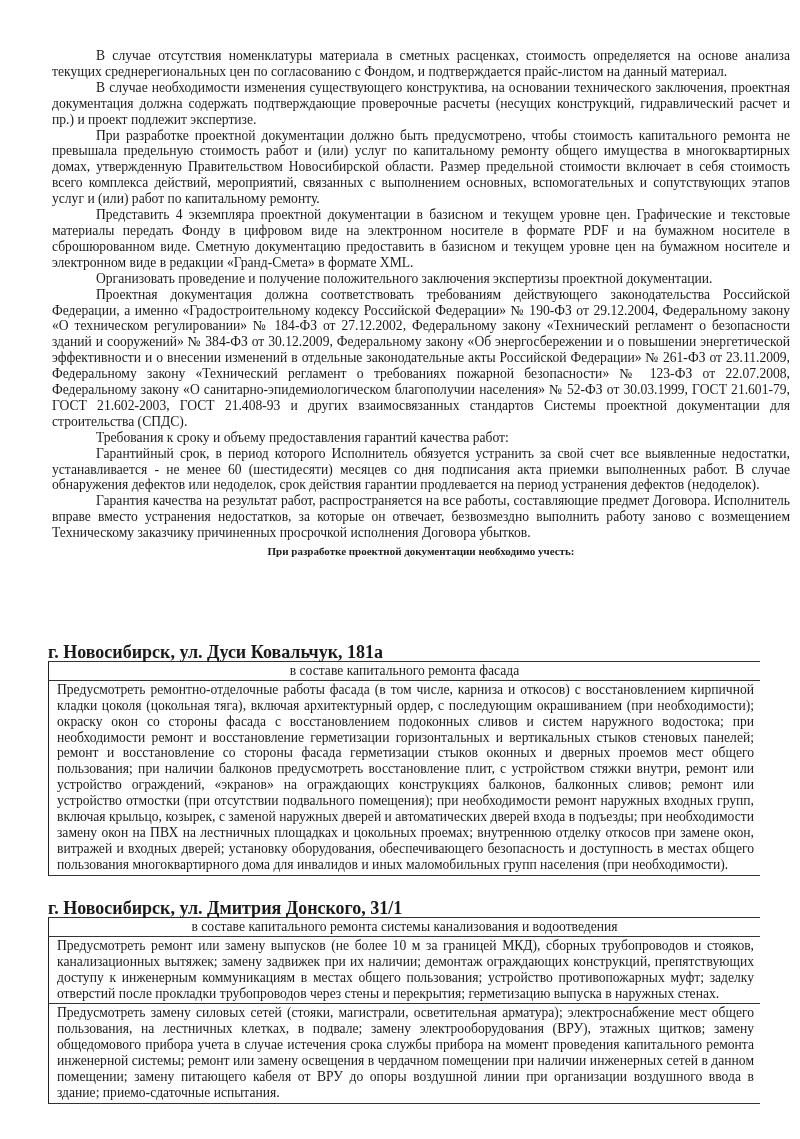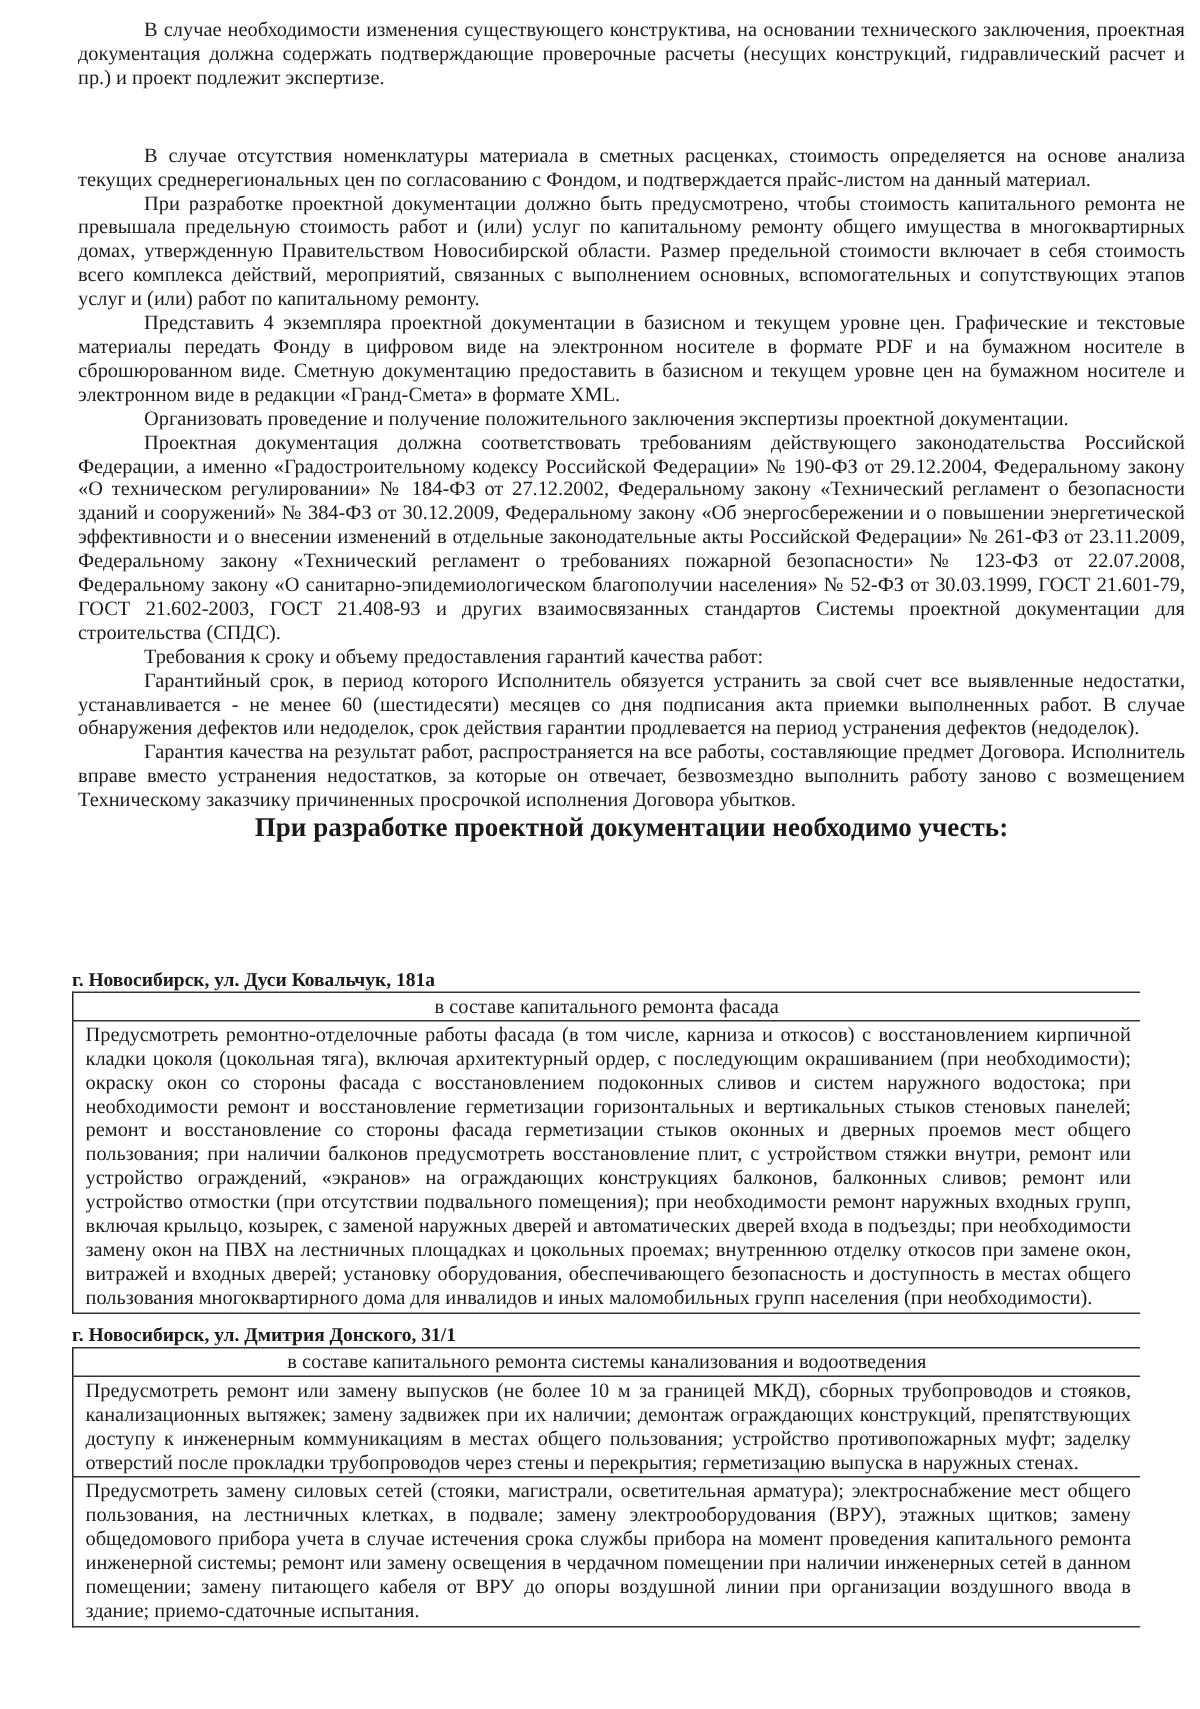--- a/index.html
+++ b/index.html
@@ -11,46 +11,46 @@
   .page {
     position: absolute; left: 52px; top: 12px; width: 738px;
     font-size: 13.6px; line-height: 15.9px;
   }
   .para {
     margin: 0; text-align: justify; text-indent: 44px;
   }
   .para.first { margin-top: 4px; }
   .center-heading {
     text-align: center; font-weight: bold; margin: 3px 0 0 0;
-    font-size: 18px;
+    font-size: 11px;
   }
   .address {
-    font-weight: bold; margin: 0; padding-left: 0; font-size: 13px;
+    font-weight: bold; margin: 0; padding-left: 0; font-size: 18px;
   }
   .obj-block { position: absolute; left: 48px; width: 712px; font-size: 13.6px; line-height: 15.9px; }
   table.req {
     width: 712px; border-collapse: collapse;
   }
   table.req td {
     border-left: 1px solid #222;
     border-top: 1.6px solid #333;
     border-bottom: 1.6px solid #333;
     border-right: none;
     padding: 1px 6px 2px 8px;
     text-align: justify;
   }
   table.req td.section-title { text-align: center; padding: 1px 6px 1px 6px; }
   table.req td.section-title b { font-weight: normal; }
 </style>
 </head>
 <body>
 
 <div class="page">
+  <p class="para first" style="margin-top:36px;">В случае отсутствия номенклатуры материала в сметных расценках, стоимость определяется на основе анализа текущих среднерегиональных цен по согласованию с Фондом, и подтверждается прайс-листом на данный материал.</p>
   <p class="para">В случае необходимости изменения существующего конструктива, на основании технического заключения, проектная документация должна содержать подтверждающие проверочные расчеты (несущих конструкций, гидравлический расчет и пр.) и проект подлежит экспертизе.</p>
-  <p class="para first" style="margin-top:36px;">В случае отсутствия номенклатуры материала в сметных расценках, стоимость определяется на основе анализа текущих среднерегиональных цен по согласованию с Фондом, и подтверждается прайс-листом на данный материал.</p>
   <p class="para">При разработке проектной документации должно быть предусмотрено, чтобы стоимость капитального ремонта не превышала предельную стоимость работ и (или) услуг по капитальному ремонту общего имущества в многоквартирных домах, утвержденную Правительством Новосибирской области. Размер предельной стоимости включает в себя стоимость всего комплекса действий, мероприятий, связанных с выполнением основных, вспомогательных и сопутствующих этапов услуг и (или) работ по капитальному ремонту.</p>
   <p class="para">Представить 4 экземпляра проектной документации в базисном и текущем уровне цен. Графические и текстовые материалы передать Фонду в цифровом виде на электронном носителе в формате PDF и на бумажном носителе в сброшюрованном виде. Сметную документацию предоставить в базисном и текущем уровне цен на бумажном носителе и электронном виде в редакции «Гранд-Смета» в формате XML.</p>
   <p class="para">Организовать проведение и получение положительного заключения экспертизы проектной документации.</p>
   <p class="para">Проектная документация должна соответствовать требованиям действующего законодательства Российской Федерации, а именно «Градостроительному кодексу Российской Федерации» № 190-ФЗ от 29.12.2004, Федеральному закону «О техническом регулировании» № 184-ФЗ от 27.12.2002, Федеральному закону «Технический регламент о безопасности зданий и сооружений» № 384-ФЗ от 30.12.2009, Федеральному закону «Об энергосбережении и о повышении энергетической эффективности и о внесении изменений в отдельные законодательные акты Российской Федерации» № 261-ФЗ от 23.11.2009, Федеральному закону «Технический регламент о требованиях пожарной безопасности» № 123-ФЗ от 22.07.2008, Федеральному закону «О санитарно-эпидемиологическом благополучии населения» № 52-ФЗ от 30.03.1999, ГОСТ 21.601-79, ГОСТ 21.602-2003, ГОСТ 21.408-93 и других взаимосвязанных стандартов Системы проектной документации для строительства (СПДС).</p>
   <p class="para">Требования к сроку и объему предоставления гарантий качества работ:</p>
   <p class="para">Гарантийный срок, в период которого Исполнитель обязуется устранить за свой счет все выявленные недостатки, устанавливается - не менее 60 (шестидесяти) месяцев со дня подписания акта приемки выполненных работ. В случае обнаружения дефектов или недоделок, срок действия гарантии продлевается на период устранения дефектов (недоделок).</p>
   <p class="para">Гарантия качества на результат работ, распространяется на все работы, составляющие предмет Договора. Исполнитель вправе вместо устранения недостатков, за которые он отвечает, безвозмездно выполнить работу заново с возмещением Техническому заказчику причиненных просрочкой исполнения Договора убытков.</p>
   <p class="center-heading">При разработке проектной документации необходимо учесть:</p>
 </div>
 
@@ -63,21 +63,21 @@
         <span>в составе капитального ремонта </span><b>фасада</b>
       </td>
     </tr>
     <tr>
       <td>Предусмотреть ремонтно-отделочные работы фасада (в том числе, карниза и откосов) с восстановлением кирпичной кладки цоколя (цокольная тяга), включая архитектурный ордер, с последующим окрашиванием (при необходимости); окраску окон со стороны фасада с восстановлением подоконных сливов и систем наружного водостока; при необходимости ремонт и восстановление герметизации горизонтальных и вертикальных стыков стеновых панелей; ремонт и восстановление со стороны фасада герметизации стыков оконных и дверных проемов мест общего пользования; при наличии балконов предусмотреть восстановление плит, с устройством стяжки внутри, ремонт или устройство ограждений, «экранов» на ограждающих конструкциях балконов, балконных сливов; ремонт или устройство отмостки (при отсутствии подвального помещения); при необходимости ремонт наружных входных групп, включая крыльцо, козырек, с заменой наружных дверей и автоматических дверей входа в подъезды; при необходимости замену окон на ПВХ на лестничных площадках и цокольных проемах; внутреннюю отделку откосов при замене окон, витражей и входных дверей; установку оборудования, обеспечивающего безопасность и доступность в местах общего пользования многоквартирного дома для инвалидов и иных маломобильных групп населения (при необходимости).</td>
     </tr>
   </tbody>
     </table>
 </div>
 
-<div class="obj-block" style="top:882px;">
+<div class="obj-block" style="top:901px;">
   <p class="address">г. Новосибирск, ул. Дмитрия Донского, 31/1</p>
   <table class="req">
     <tbody>
         <tr>
       <td class="section-title">
         <span>в составе капитального ремонта </span><b>системы канализования и водоотведения</b>
       </td>
     </tr>
     <tr>
       <td>Предусмотреть ремонт или замену выпусков (не более 10 м за границей МКД), сборных трубопроводов и стояков, канализационных вытяжек; замену задвижек при их наличии; демонтаж ограждающих конструкций, препятствующих доступу к инженерным коммуникациям в местах общего пользования; устройство противопожарных муфт; заделку отверстий после прокладки трубопроводов через стены и перекрытия; герметизацию выпуска в наружных стенах.</td>

